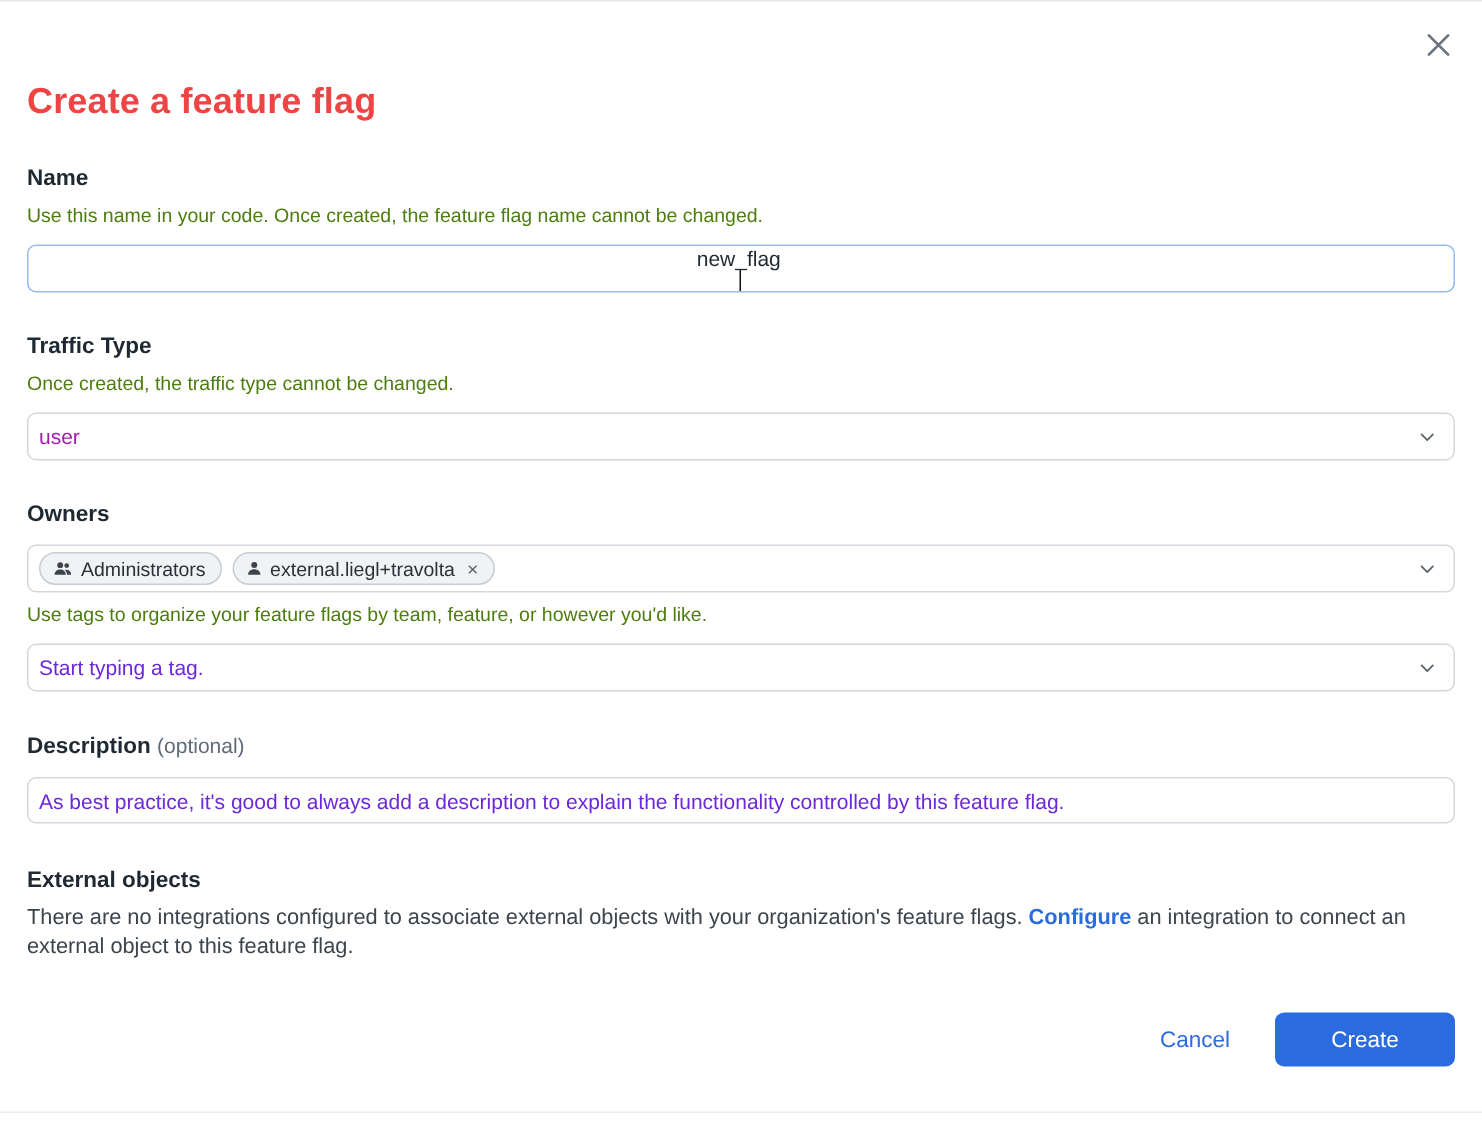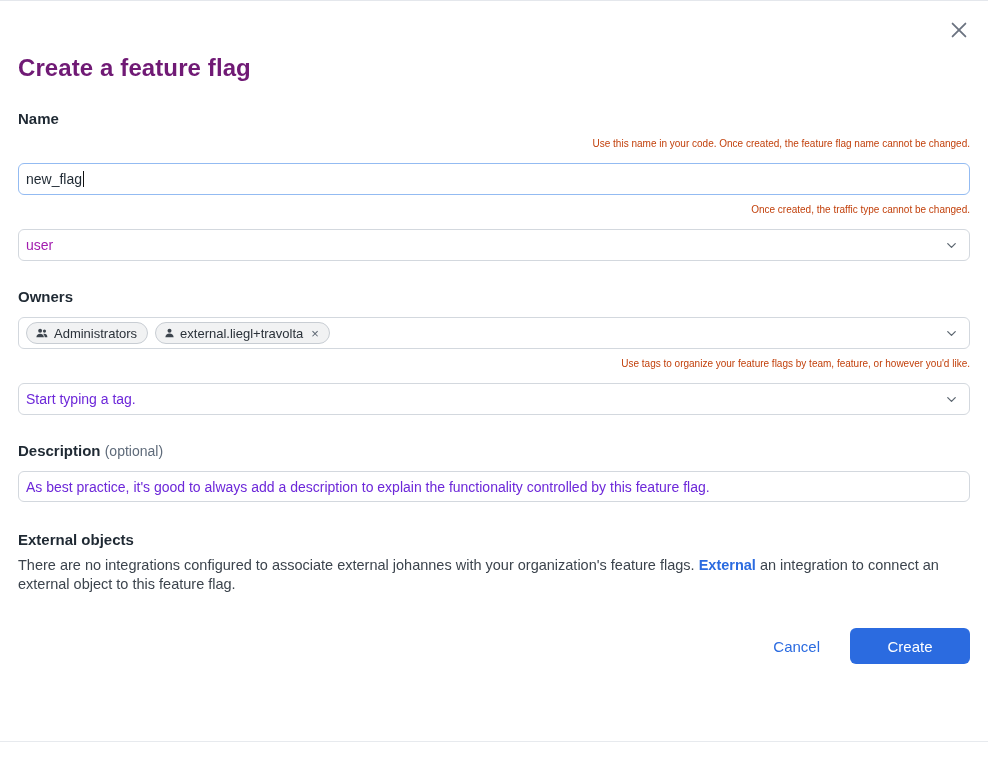--- a/index.html
+++ b/index.html
@@ -29,56 +29,55 @@
     cursor: pointer;
     display: flex;
     align-items: center;
     justify-content: center;
   }
   h1.title {
     margin-top: 52px;
     font-size: 24px;
     line-height: 30px;
     font-weight: 700;
-    color: #701a75;
+    color: #ef4444;
     letter-spacing: 0.1px;
   }
   .field-label {
     margin-top: 26px;
     font-size: 15px;
     font-weight: 700;
     color: #1f2933;
     line-height: 20px;
   }
   .optional {
     font-weight: 400;
     color: #5f6b7a;
     font-size: 14px;
   }
   .helper {
     margin-top: 5px;
-    font-size: 10px;
-    color: #c2410c;
+    font-size: 13px;
+    color: #4d7c0f;
     line-height: 19px;
-    text-align: right;
   }
   .input, .select-box {
     margin-top: 10px;
     height: 32px;
     width: 100%;
     border: 1px solid #d3d8de;
     border-radius: 6px;
     display: flex;
     align-items: center;
     padding: 0 10px 0 7px;
     font-size: 14px;
     color: #1f2933;
     background: #fff;
   }
-  .input.focused { border-color: #93bbf2; }
+  .input.focused { border-color: #93bbf2; flex-direction: column; }
   .caret {
     display: inline-block;
     width: 1px;
     height: 16px;
     background: #111;
     margin-left: 1px;
     vertical-align: middle;
   }
   .select-box { cursor: pointer; }
   .select-value { font-size: 14px; color: #a21caf; }
@@ -173,20 +172,21 @@
 
   <h1 class="title">Create a feature flag</h1>
 
   <div class="field-label">Name</div>
   <div class="helper">Use this name in your code. Once created, the feature flag name cannot be changed.</div>
   <div class="input focused">
     <span>new_flag</span>
       <span class="caret"></span>
   </div>
 
+  <div class="field-label">Traffic Type</div>
   <div class="helper">Once created, the traffic type cannot be changed.</div>
   <div class="select-box">
     <span class="select-value">user</span>
     <span class="chev">
       <svg width="15" height="15" viewBox="0 0 24 24" fill="none" stroke="#5c6670" stroke-width="2" stroke-linecap="round" stroke-linejoin="round">
           <path d="M6 9l6 6 6-6"></path>
         </svg>
     </span>
   </div>
 
@@ -234,21 +234,21 @@
 
   <div class="field-label">
     <span>Description</span>
     <span class="optional">(optional)</span>
   </div>
   <div class="input" style="height:31px;">
     <span class="placeholder">As best practice, it's good to always add a description to explain the functionality controlled by this feature flag.</span>
   </div>
 
   <div class="field-label" style="margin-top:28px;">External objects</div>
-  <p class="ext-para"><span>There are no integrations configured to associate external johannes with your organization's feature flags. </span><a class="cfg-link">External</a><span> an integration to connect an external object to this feature flag.</span></p>
+  <p class="ext-para"><span>There are no integrations configured to associate external objects with your organization's feature flags. </span><a class="cfg-link">Configure</a><span> an integration to connect an external object to this feature flag.</span></p>
 
   <div class="footer">
     <button class="cancel-btn">Cancel</button>
     <button class="create-btn">Create</button>
   </div>
 
   <div class="bottom-line"></div>
 </div>
 
 </body></html>

